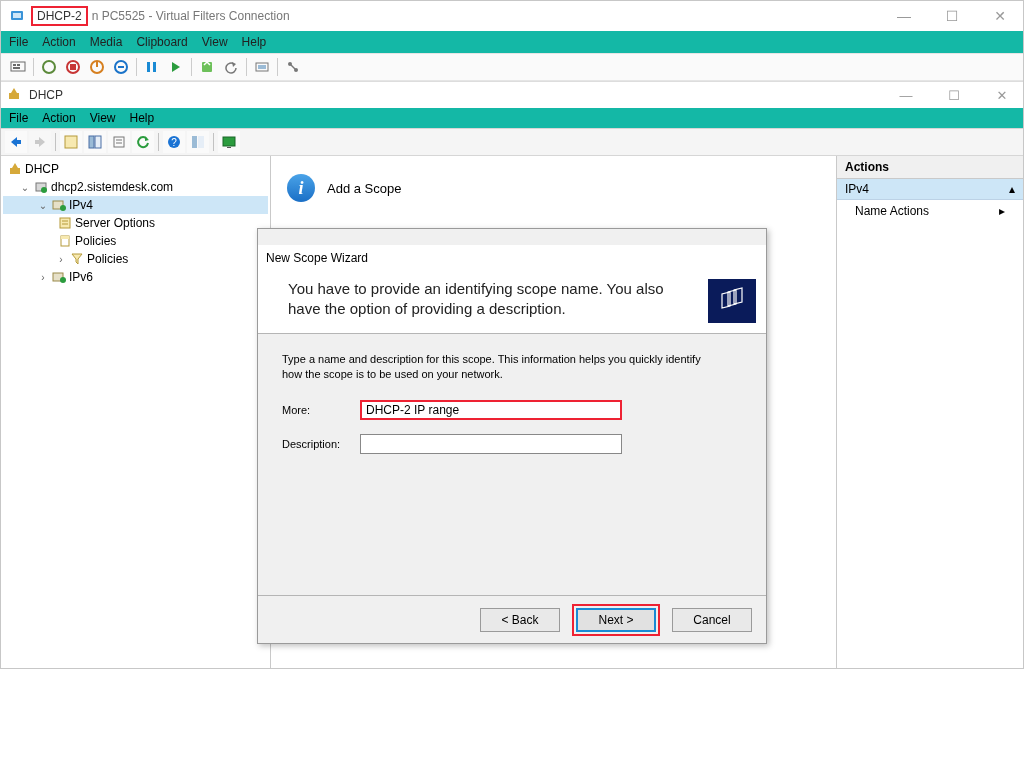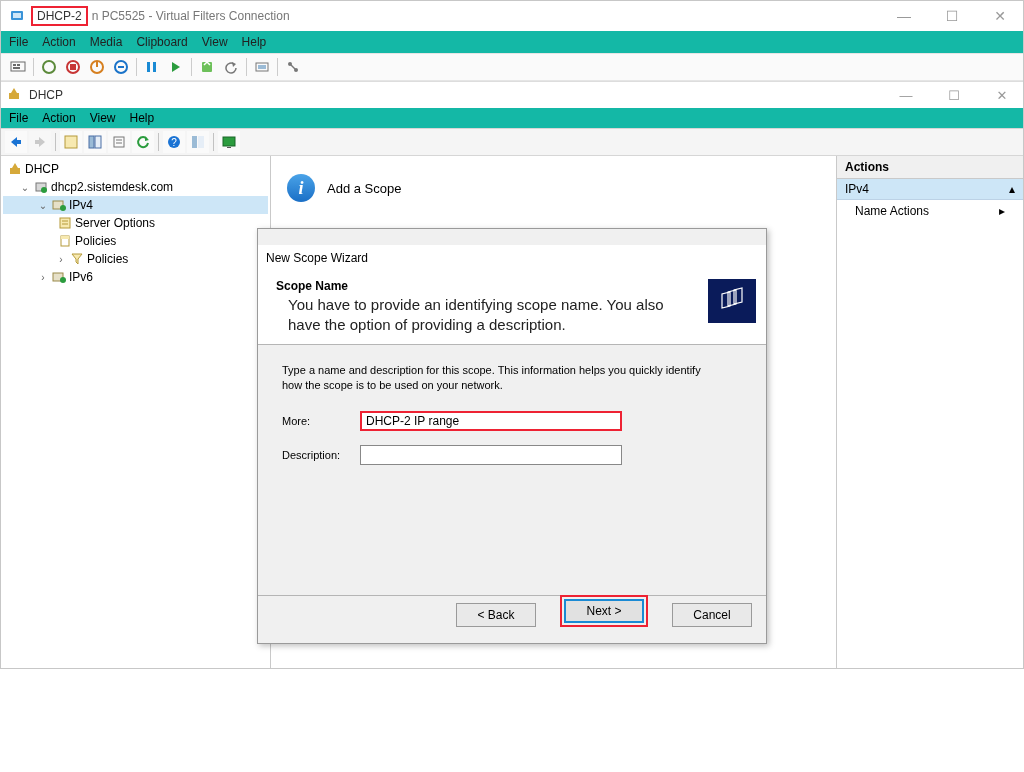--- a/index.html
+++ b/index.html
@@ -57,21 +57,21 @@
 .wizard-header .heading { font-weight: bold; font-size: 12px; margin-bottom: 2px; }
 .wizard-header .sub { font-size: 15px; padding-left: 12px; color: #222; line-height: 1.3; max-width: 400px; }
 .wizard-header .hicon { width: 48px; height: 44px; background: #0a1b5a; display: flex; align-items: center; justify-content: center; color: #fff; }
 .wizard-body { flex: 1; padding: 18px 24px; background: #f0f0f0; font-size: 11px; }
 .wizard-body .intro { margin-bottom: 18px; line-height: 1.35; max-width: 430px; }
 .wizard-body .form-row { display: flex; align-items: center; margin-bottom: 14px; }
 .wizard-body .form-row .lbl { width: 78px; }
 .wizard-body .form-row input { width: 262px; height: 20px; border: 1px solid #888; background: #fff; font-size: 12px; padding: 0 4px; font-family: inherit; }
 .wizard-body .form-row .name-highlight { padding: 0; display: inline-block; }
 .wizard-body .form-row .name-highlight input { border: 2px solid #e23; outline: none; width: 262px; }
-.wizard-footer { height: 48px; border-top: 1px solid #b5b5b5; background: #f0f0f0; display: flex; align-items: flex-end; justify-content: flex-end; padding: 16px 14px; gap: 24px; }
+.wizard-footer { height: 48px; border-top: 1px solid #b5b5b5; background: #f0f0f0; display: flex; align-items: center; justify-content: flex-end; padding: 16px 14px; gap: 12px; }
 .wizard-footer button { width: 80px; height: 24px; font-size: 12px; font-family: inherit; background: #e9e9e9; border: 1px solid #9a9a9a; }
 .wizard-footer .next-wrap { border: 2px solid #e23; padding: 2px; display: inline-block; }
 .wizard-footer .next-wrap button { background: #e1e1e1; border: 2px solid #1a8ad4; }
 
 
 .actions-pane { width: 186px; background: #fff; display: flex; flex-direction: column; }
 .actions-title { background: #f0f0f0; padding: 4px 8px; font-weight: bold; font-size: 12px; border-bottom: 1px solid #c9c9c9; }
 .actions-section { background: #cde6f7; display: flex; align-items: center; padding: 3px 8px; font-size: 12px; justify-content: space-between; border-bottom: 1px solid #bcd2e6; }
 .actions-link { padding: 4px 18px; font-size: 12px; display: flex; justify-content: space-between; align-items: center; }
 
@@ -339,21 +339,20 @@
       <div class="content-pane">
         <div class="scope-header">
           <span class="info-icon">i</span>
           <span class="title">Add a Scope</span>
         </div>
 
         <div class="wizard">
           <div class="wizard-titlebar">New Scope Wizard</div>
           <div class="wizard-header">
             <div class="txt">
-              <div class="heading">Scope Name</div>
               <div class="sub">You have to provide an identifying scope name. You also have the option of providing a description.</div>
             </div>
             <div class="hicon">
               <svg width="32" height="30">
                   <g fill="none" stroke="#fff" stroke-width="1.2">
                     <path d="M6 22 L6 8 L14 6 L14 20 Z"></path>
                     <path d="M12 20 L12 6 L20 4 L20 18 Z"></path>
                     <path d="M18 18 L18 4 L26 2 L26 16 Z"></path>
                   </g>
                 </svg>

